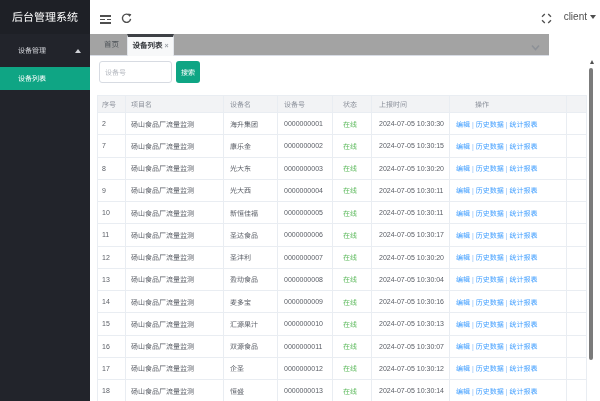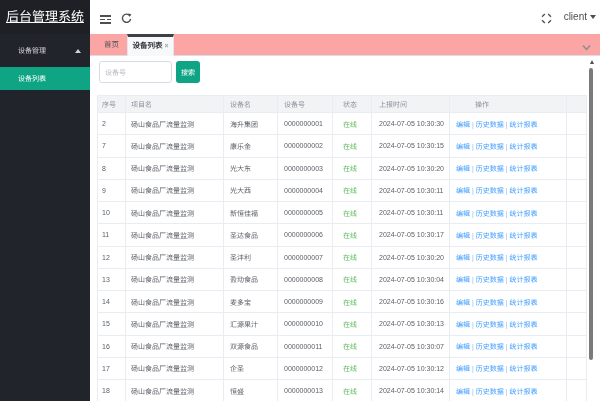--- a/index.html
+++ b/index.html
@@ -4,21 +4,21 @@
 <style>
   * { margin:0; padding:0; box-sizing:border-box; }
   html,body { width:600px; height:401px; overflow:hidden; background:#fff;
     font-family:"Liberation Sans", sans-serif; }
   .app { position:relative; width:600px; height:401px; }
 
   
   .sidebar { position:absolute; left:0; top:0; width:90px; height:401px;
     background:#22242b; z-index:5; }
   .logo { height:34px; line-height:34px; text-align:center; color:#ffffff;
-    font-size:13px; background:#1e2026;text-decoration:underline; }
+    font-size:11px; background:#1e2026; }
   .menu-item { position:absolute; left:0; top:39px; width:90px; height:24px;
     color:#d8dadf; font-size:7px; line-height:24px; padding-left:18px; }
   .menu-item .caret { position:absolute; right:9px; top:10px; width:0; height:0;
     border-left:3px solid transparent; border-right:3px solid transparent;
     border-bottom:4px solid #cfd1d6; }
   .submenu-item { position:absolute; left:0; top:67px; width:90px; height:23px;
     background:#0fa584; color:#ffffff; font-size:7px; line-height:23px; padding-left:18px; }
 
   
   .main { position:absolute; left:90px; top:0; width:510px; height:401px; background:#fff; }
@@ -35,22 +35,22 @@
   .icon-refresh svg { display:block; }
   .icon-fullscreen { position:absolute; right:48px; top:13px; width:11px; height:11px; }
   .icon-fullscreen svg { display:block; }
   .user-dd { position:absolute; right:4px; top:0; height:34px; line-height:34px;
     font-size:10px; color:#4e4e4e; cursor:pointer; }
   .user-dd .dcaret { display:inline-block; width:0; height:0; margin-left:3px;
     border-left:3px solid transparent; border-right:3px solid transparent;
     border-top:4px solid #4e4e4e; vertical-align:middle; }
 
   
-  .tabsbar { position:absolute; left:0; top:34px; width:510px; height:22px;
-    border-bottom:1px solid #d8dce5; background:#fca5a5; }
+  .tabsbar { position:absolute; left:0; top:34px; width:459px; height:22px;
+    border-bottom:1px solid #d8dce5; background:#a3a3a3; }
   .tab { position:absolute; top:0; height:22px; font-size:7.5px; color:#4e5358;
     line-height:21px; text-align:center; cursor:pointer; }
   .tab-home { left:9px; width:25px; }
   .tab-active { left:37px; width:47px; background:#f7f8f9;
     border-left:1px solid #e3e6eb; border-right:1px solid #e3e6eb;
     border-top:3px solid #3d4045; line-height:18px; color:#2f3237; font-weight:bold; }
   .tab-active .close { color:#9aa0a6; font-size:7px; margin-left:2px; }
   .tabs-chevron { position:absolute; right:8px; top:5px; width:11px; height:11px; }
 
   

